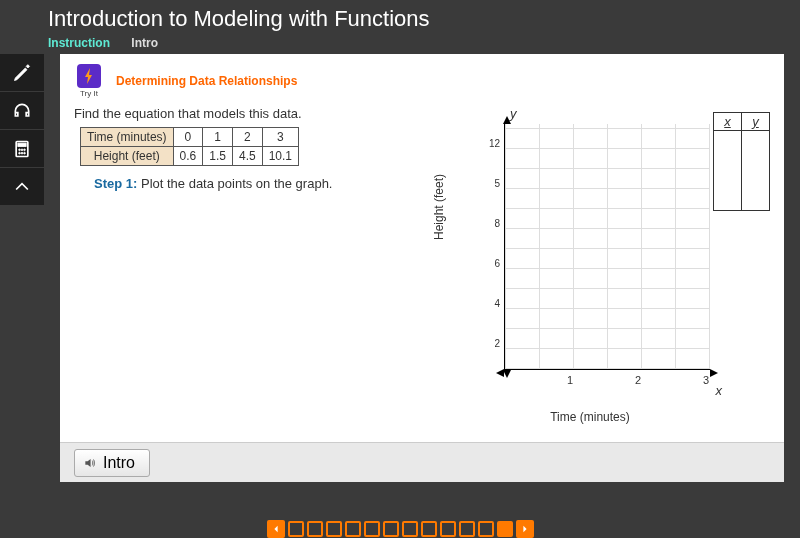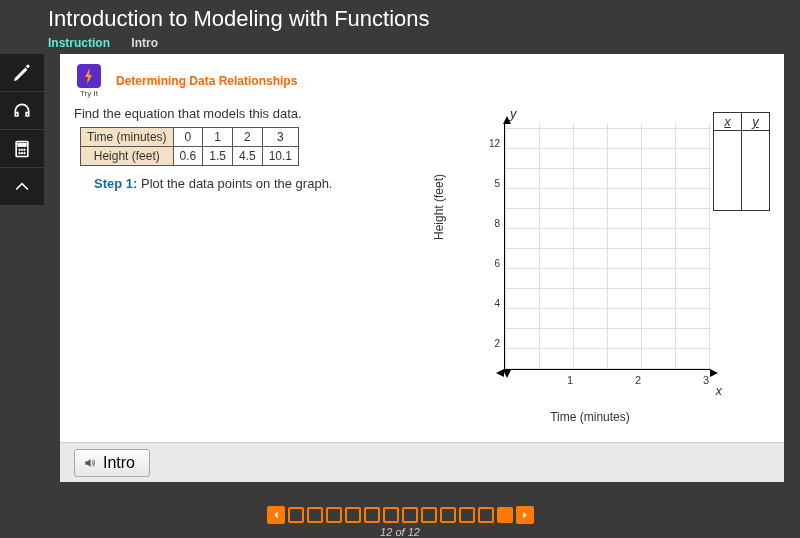--- a/index.html
+++ b/index.html
@@ -275,14 +275,13 @@
     <div class="page-box"></div>
     <div class="page-box"></div>
     <div class="page-box"></div>
     <div class="page-box current"></div>
     <div class="nav-btn">
         <svg viewBox="0 0 10 10">
           <path d="M3 1l4 4-4 4z"></path>
         </svg>
       </div>
   </div>
-  <div class="pager-label">12 of 12</div>
 </div>
 
 </body></html>

